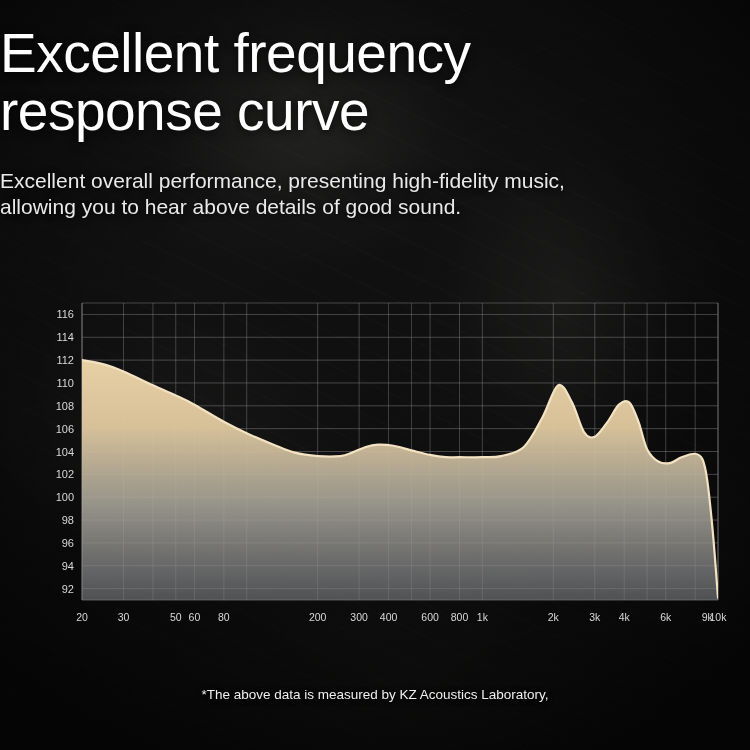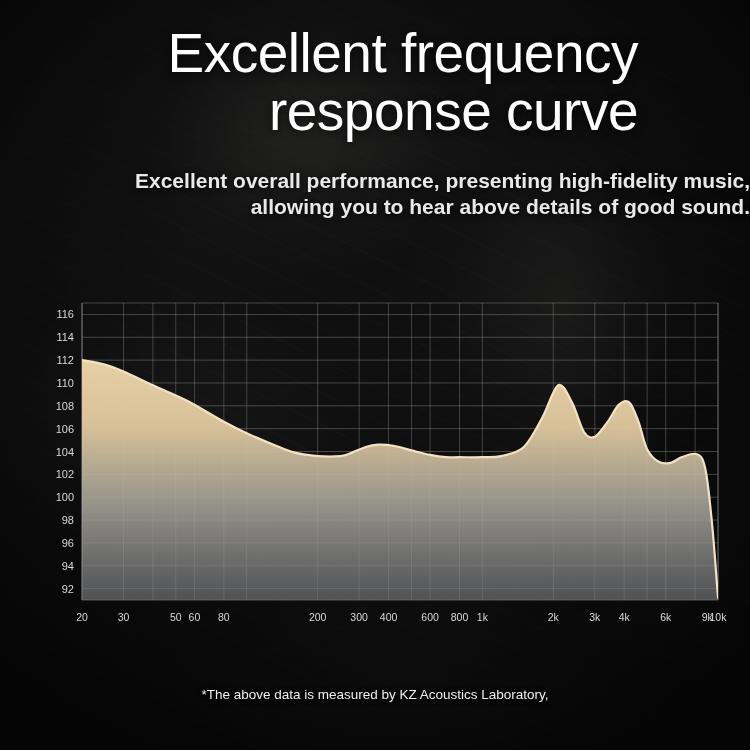--- a/index.html
+++ b/index.html
@@ -36,30 +36,29 @@
   #bg-darken{
     position:absolute;left:0;top:0;width:750px;height:750px;
     background:rgba(10,10,10,0.42);
   }
 
   
   #content{position:absolute;left:0;top:0;width:750px;height:750px;}
 
   #headline{
     position:absolute;left:0;top:24px;width:618px;
-    text-align:right;color:#ffffff;
+    text-align:left;color:#ffffff;
     font-size:55px;line-height:58px;font-weight:400;
     letter-spacing:-0.5px;
     text-shadow:0 2px 10px rgba(0,0,0,0.75);
-    margin-left:20px;
   }
   #subhead{
     position:absolute;left:0;top:168px;width:750px;
-    text-align:right;color:#e9e9e9;
-    font-size:21px;line-height:26px;font-weight:700;
+    text-align:left;color:#e9e9e9;
+    font-size:21px;line-height:26px;font-weight:400;
     text-shadow:0 1px 7px rgba(0,0,0,0.8);
   }
   #subhead .line{display:block;}
 
   
   #chart-wrap{position:absolute;left:0;top:280px;width:682px;height:380px;}
   #chart-svg{display:block;}
 
   #footnote{
     position:absolute;left:0;top:686px;width:750px;

